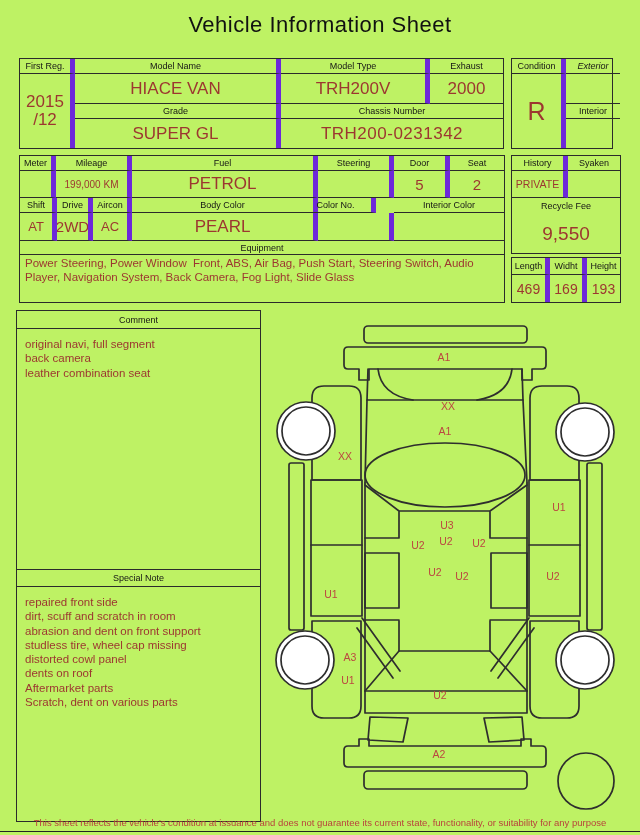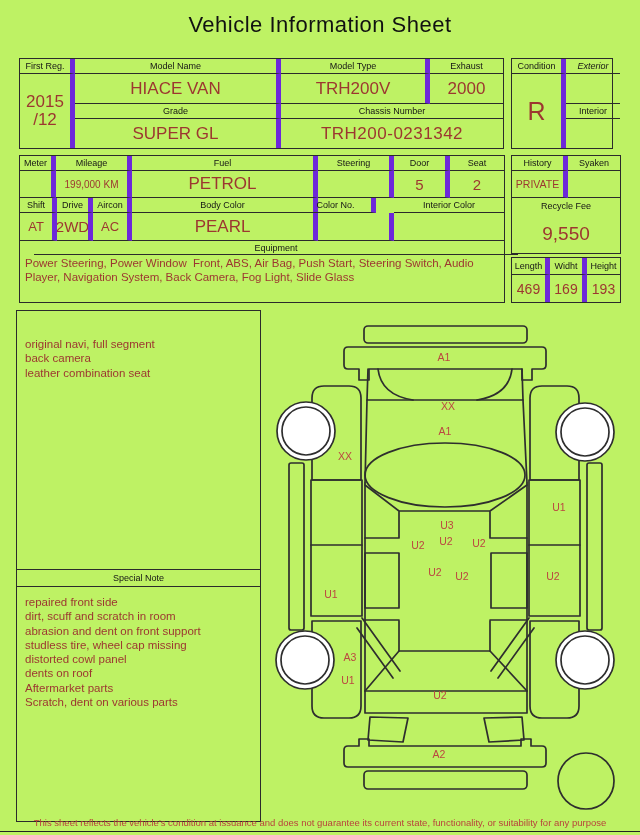--- a/index.html
+++ b/index.html
@@ -89,21 +89,21 @@
     <div class="cell hdr br bb" style="left:280px;top:42px;width:76px;height:15px;text-align:right;">Color No.</div>
     <div class="cell hdr bb" style="left:374px;top:42px;width:110px;height:15px;">Interior Color</div>
 
     <div class="cell val br bb" style="left:0;top:57px;width:37px;height:28px;font-size:13px;">AT</div>
     <div class="cell val br bb" style="left:37px;top:57px;width:36px;height:28px;font-size:15px;">2WD</div>
     <div class="cell val br bb" style="left:73px;top:57px;width:39px;height:28px;font-size:13px;">AC</div>
     <div class="cell val br bb" style="left:112px;top:57px;width:186px;height:28px;font-size:17px;">PEARL</div>
     <div class="cell val br bb" style="left:298px;top:57px;width:76px;height:28px;"></div>
     <div class="cell val bb" style="left:374px;top:57px;width:110px;height:28px;"></div>
 
-    <div class="cell hdr bb" style="left:14px;top:85px;width:484px;height:14px;">Equipment</div>
+    <div class="cell hdr bb" style="left:0;top:85px;width:484px;height:14px;">Equipment</div>
     <div class="cell eqtext" style="left:0;top:99px;width:484px;height:47px;">Power Steering, Power Window  Front, ABS, Air Bag, Push Start, Steering Switch, Audio Player, Navigation System, Back Camera, Fog Light, Slide Glass</div>
   </div>
 
   <div class="box" style="left:511px; top:155px; width:110px; height:99px;">
     <div class="cell hdr br bb" style="left:0;top:0;width:56px;height:15px;">History</div>
     <div class="cell hdr bb" style="left:56px;top:0;width:52px;height:15px;">Syaken</div>
     <div class="cell val br bb" style="left:0;top:15px;width:56px;height:27px;font-size:10.5px;">PRIVATE</div>
     <div class="cell val bb" style="left:56px;top:15px;width:52px;height:27px;"></div>
     <div class="cell hdr" style="left:0;top:42px;width:108px;height:16px;">Recycle Fee</div>
     <div class="cell val" style="left:0;top:58px;width:108px;height:39px;font-size:19px;">9,550</div>
@@ -112,20 +112,21 @@
   <div class="box" style="left:511px; top:257px; width:110px; height:46px;">
     <div class="cell hdr br bb" style="left:0;top:0;width:38px;height:17px;">Length</div>
     <div class="cell hdr br bb" style="left:38px;top:0;width:37px;height:17px;">Widht</div>
     <div class="cell hdr bb" style="left:75px;top:0;width:33px;height:17px;">Height</div>
     <div class="cell val br" style="left:0;top:17px;width:38px;height:27px;font-size:14px;">469</div>
     <div class="cell val br" style="left:38px;top:17px;width:37px;height:27px;font-size:14px;">169</div>
     <div class="cell val" style="left:75px;top:17px;width:33px;height:27px;font-size:14px;">193</div>
   </div>
 
   <div class="box" style="left:16px; top:310px; width:245px; height:512px;">
+    <div class="cell hdr bb" style="left:0;top:0;width:243px;height:18px;">Comment</div>
     <div class="cell redtext left" style="left:0;top:20px;width:243px;height:70px;align-items:flex-start;padding:6px 8px;">original navi, full segment
 back camera
 leather combination seat</div>
     <div class="cell hdr bt bb" style="left:0;top:258px;width:243px;height:18px;">Special Note</div>
     <div class="cell redtext left" style="left:0;top:278px;width:243px;height:150px;align-items:flex-start;padding:6px 8px;">repaired front side
 dirt, scuff and scratch in room
 abrasion and dent on front support
 studless tire, wheel cap missing
 distorted cowl panel
 dents on roof

